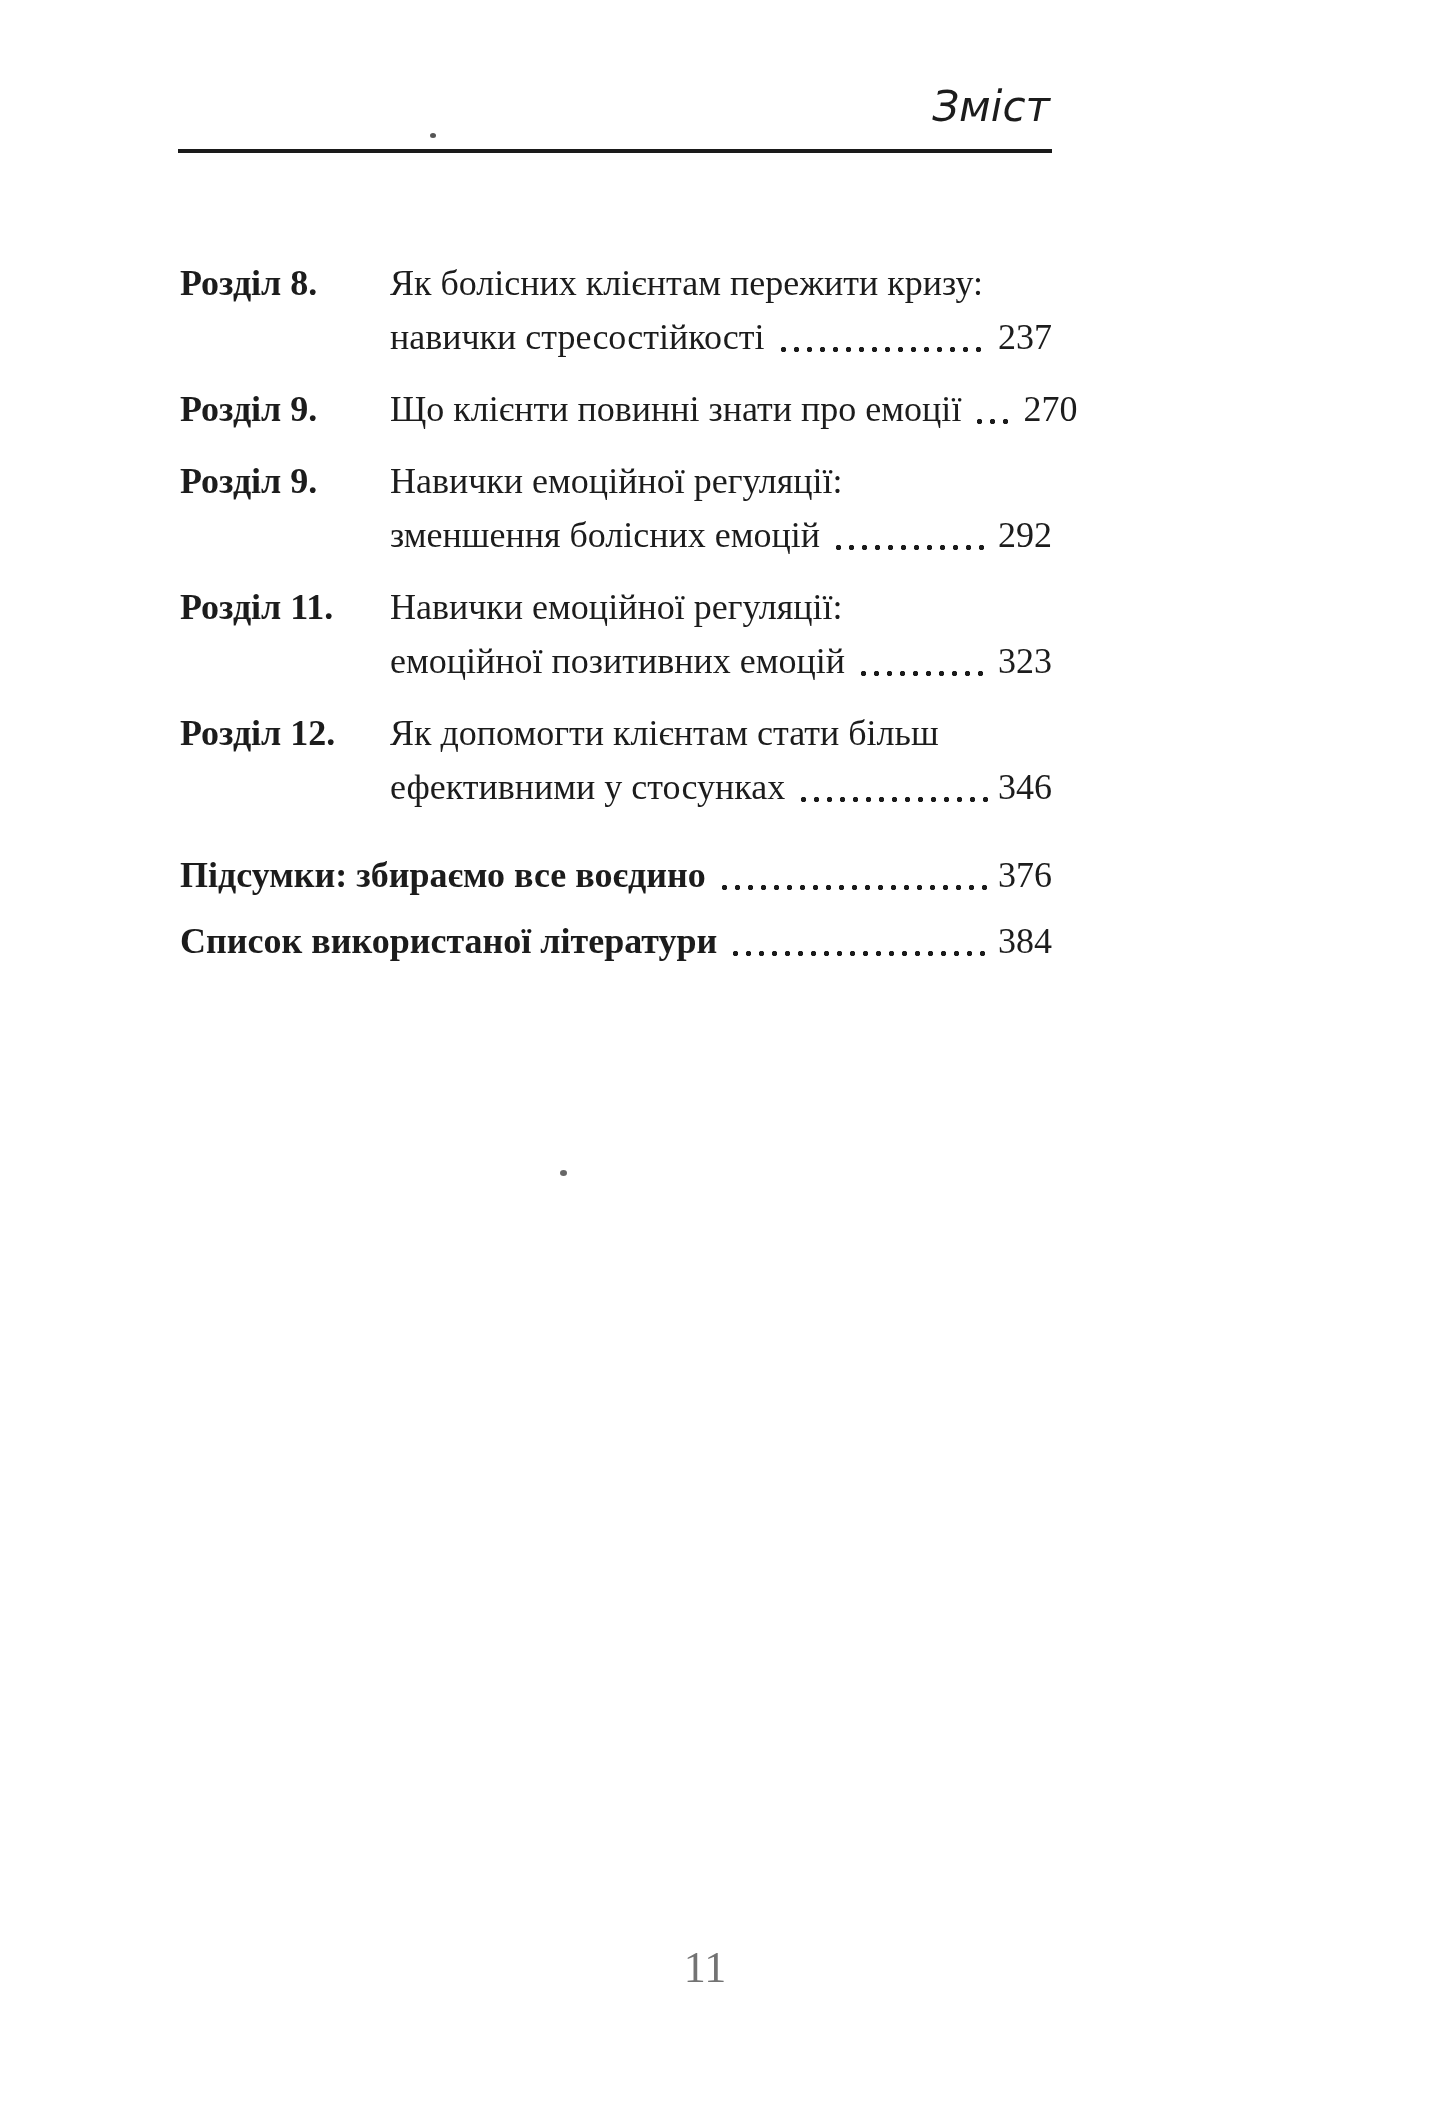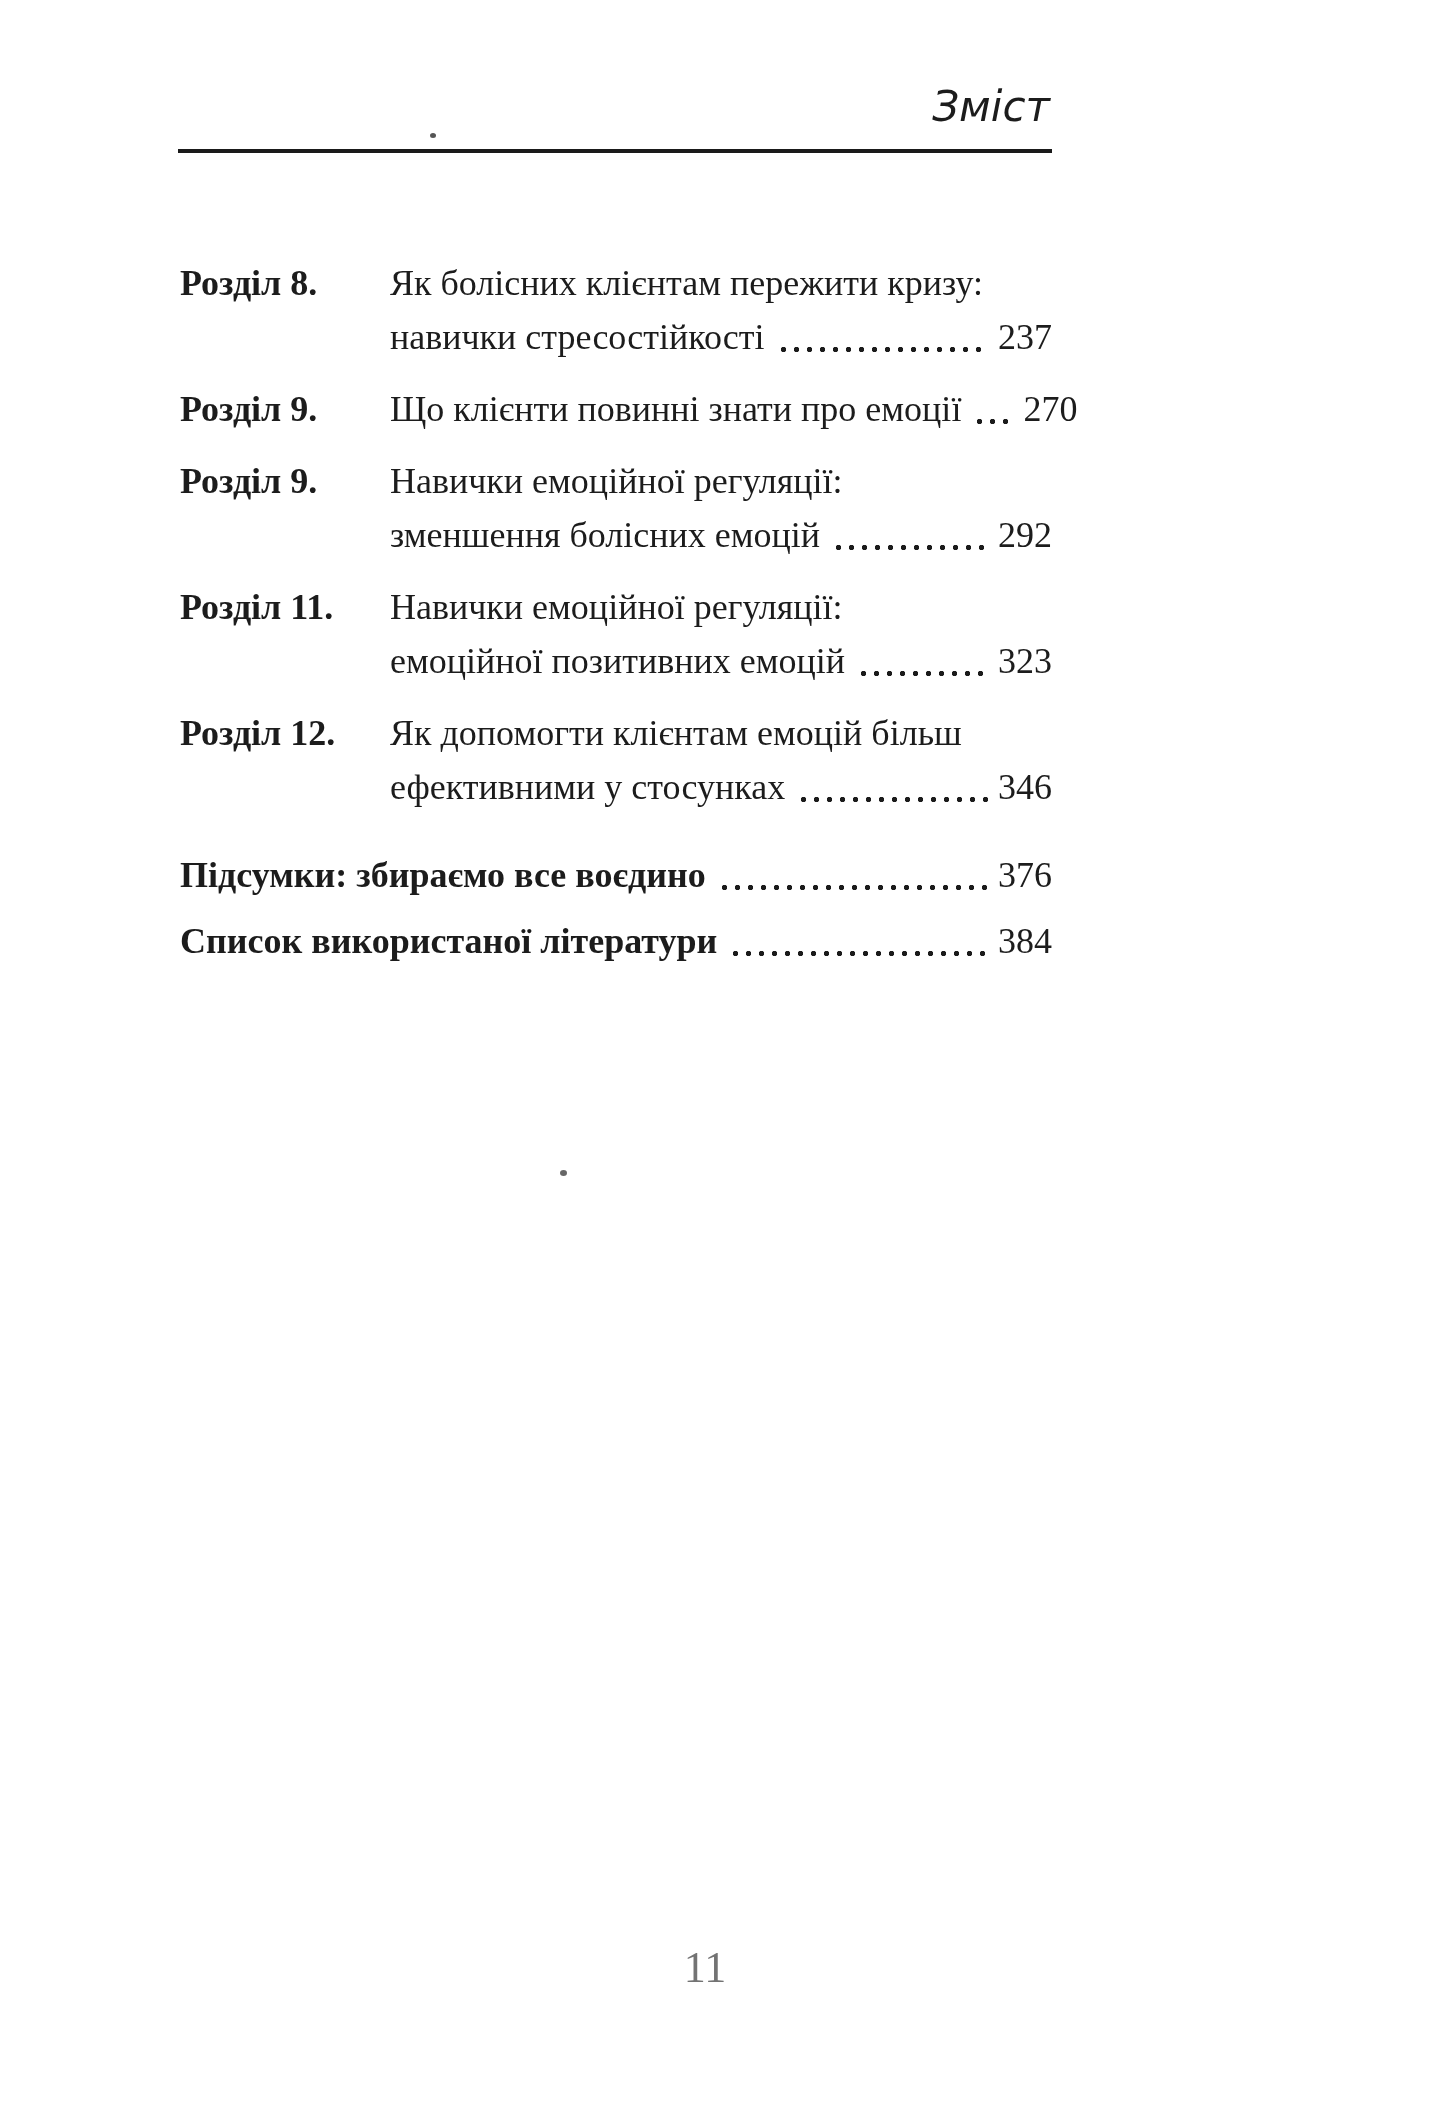--- a/index.html
+++ b/index.html
@@ -178,21 +178,21 @@
           <span class="leader"></span>
           <span class="pagenum">323</span>
         </div>
       </div>
     </div>
 
     <div class="toc-row">
       <div class="toc-label">Розділ 12.</div>
       <div class="toc-content">
         <div class="toc-line">
-          <span class="toc-text">Як допомогти клієнтам емоцій більш</span>
+          <span class="toc-text">Як допомогти клієнтам стати більш</span>
         </div>
         <div class="toc-line">
           <span class="toc-text">ефективними у стосунках</span>
           <span class="leader"></span>
           <span class="pagenum">346</span>
         </div>
       </div>
     </div>
 
     <div class="sections">

